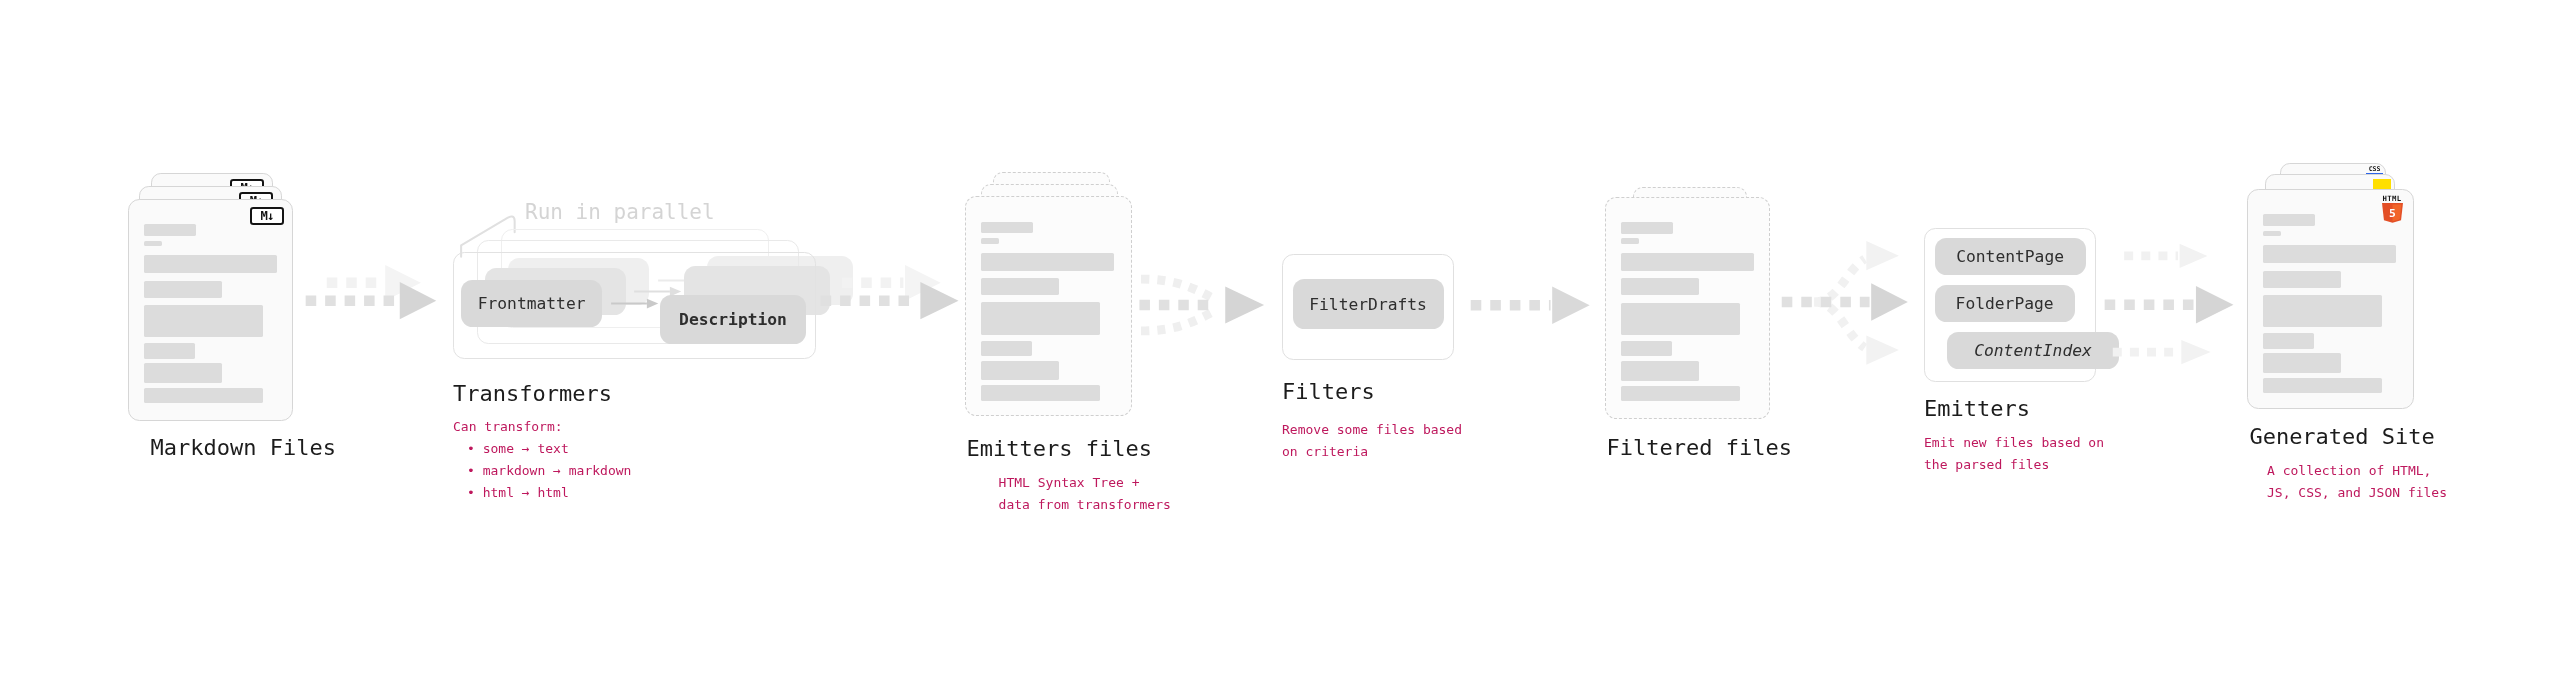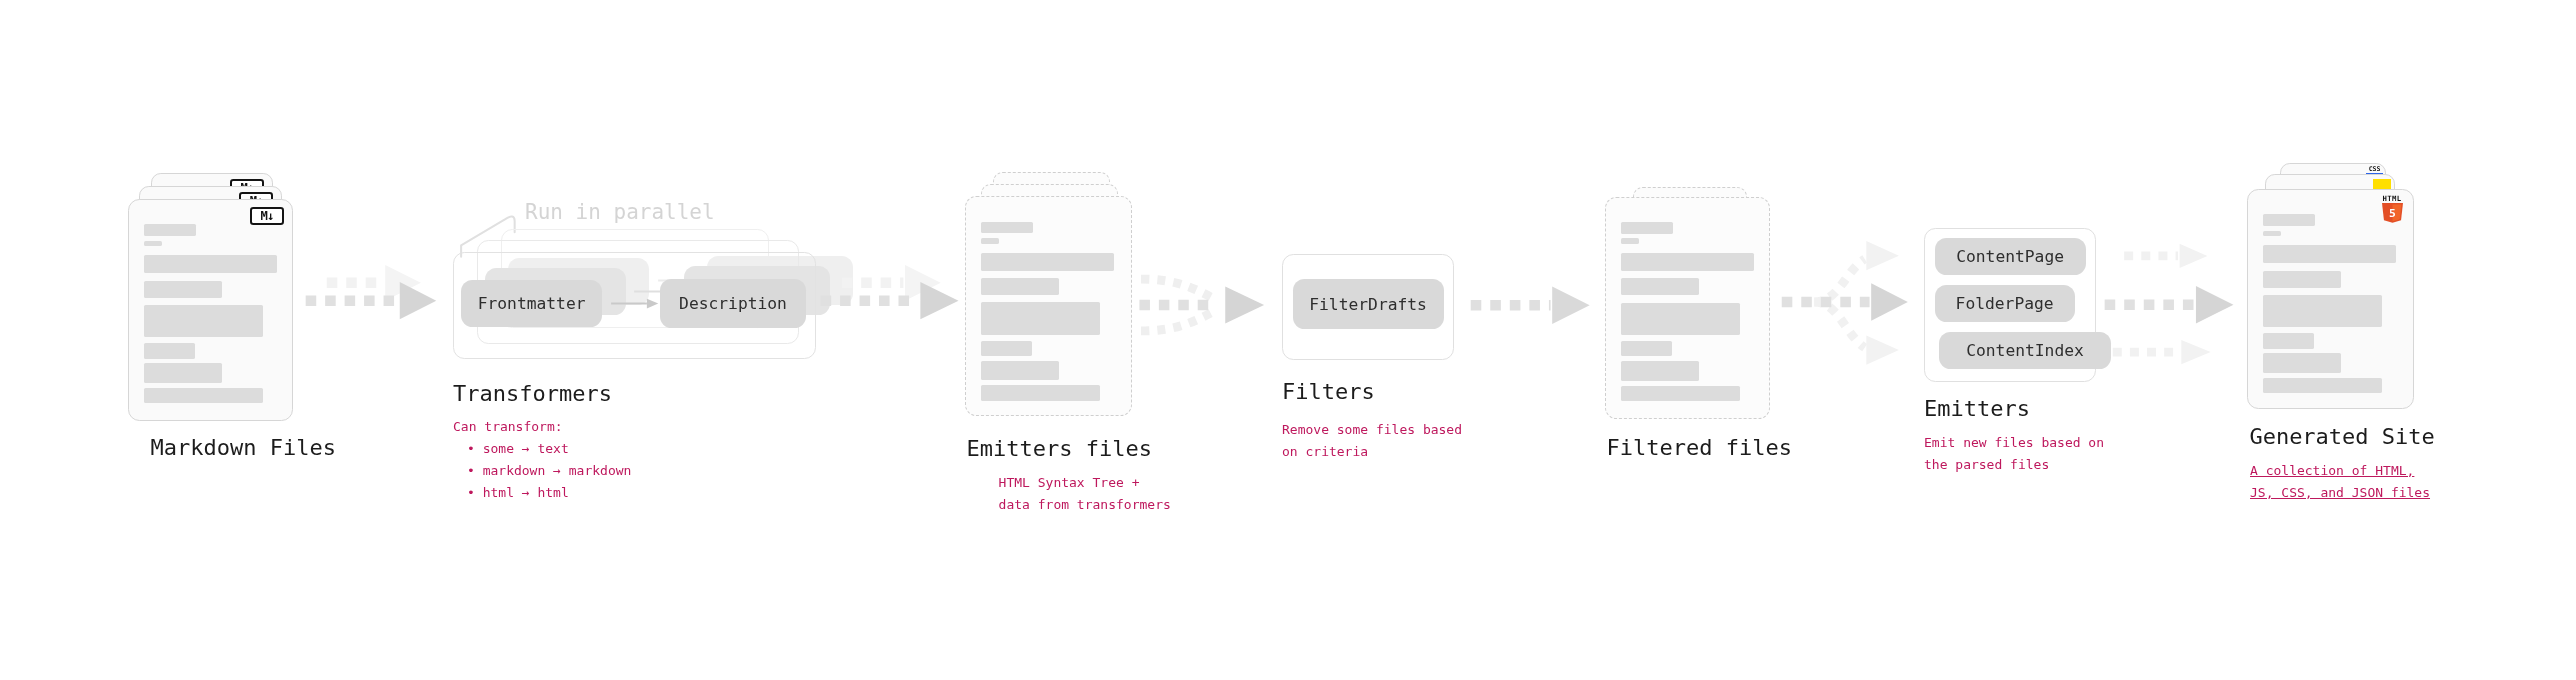--- a/index.html
+++ b/index.html
@@ -105,21 +105,21 @@
       <line x1="0" y1="8" x2="44" y2="8" stroke="#dfdfdf" stroke-width="2.5"></line>
         <polygon points="44,2 44,14 58,8" fill="#dfdfdf"></polygon>
     </svg>
 
     <div class="layerbox" style="left:0;top:53px;width:363px;height:107px;"></div>
     <div class="pill" style="left:8.1px;top:81px;width:141px;height:47px;">Frontmatter</div>
     <svg class="abs" style="left:158px;top:98px;" width="49" height="13" viewBox="0 0 60 16">
       <line x1="0" y1="8" x2="44" y2="8" stroke="#c9c9c9" stroke-width="2.5"></line>
         <polygon points="44,2 44,14 58,8" fill="#c9c9c9"></polygon>
     </svg>
-    <div class="pill" style="left:207px;top:80px;width:146px;height:49px;">Description</div>
+    <div class="pill" style="left:207px;top:96px;width:146px;height:49px;font-weight:bold;">Description</div>
 
     <div class="title" style="left:0;top:183px;">Transformers</div>
     <div class="desc" style="left:0;top:217px;">Can transform:</div>
     <div class="desc" style="left:14px;top:239px;">• some → text</div>
     <div class="desc" style="left:14px;top:261px;">• markdown → markdown</div>
     <div class="desc" style="left:14px;top:283px;">• html → html</div>
   </div>
 
   <svg class="abs" style="left:819px;top:265px;" width="146" height="73" viewBox="0 0 180 90">
     <line x1="28" y1="22" x2="104" y2="22" stroke="#f2f2f2" stroke-width="13" stroke-dasharray="13 11"></line>
@@ -195,21 +195,21 @@
     <path d="M42,80 C72,80 80,120 104,136" fill="none" stroke="#f1f1f1" stroke-width="11" stroke-dasharray="10 10"></path>
     <polygon points="106,121 106,157 146,139" fill="#f2f2f2"></polygon>
     <line x1="2" y1="80" x2="110" y2="80" stroke="#e0e0e0" stroke-width="13" stroke-dasharray="13 11"></line>
     <polygon points="112,57 112,103 157,80" fill="#d5d5d5"></polygon>
   </svg>
 
   <div class="group" style="left:1924px;top:228px;width:309px;height:293px;">
     <div class="outerbox" style="left:0;top:0;width:172px;height:154px;"></div>
     <div class="pill" style="left:10.6px;top:9.8px;width:151px;height:37px;">ContentPage</div>
     <div class="pill" style="left:10.6px;top:57px;width:140px;height:37px;">FolderPage</div>
-    <div class="pill" style="left:15px;top:104px;width:172px;height:37px;">ContentIndex</div>
+    <div class="pill" style="left:23px;top:104px;width:172px;height:37px;font-style:italic;">ContentIndex</div>
     <div class="title" style="left:0;top:169px;">Emitters</div>
     <div class="desc" style="left:0;top:204px;">
       <div>Emit new files based on</div>
       <div>the parsed files</div>
     </div>
   </div>
 
   <svg class="abs" style="left:2103px;top:242px;" width="137" height="124" viewBox="0 0 168 152">
     <line x1="26" y1="17" x2="92" y2="17" stroke="#f1f1f1" stroke-width="11" stroke-dasharray="11 10"></line>
     <polygon points="94,2 94,32 128,17" fill="#f2f2f2"></polygon>
@@ -243,20 +243,20 @@
           <div></div>
           <div></div>
           <div></div>
           <div></div>
           <div></div>
           <div></div>
           <div></div>
       </div>
     </div>
     <div class="title" style="left:2.4px;top:262px;">Generated Site</div>
-    <div class="desc" style="left:3px;top:297px;text-decoration:underline;">
+    <div class="desc" style="left:20px;top:297px;">
       <div>A collection of HTML,</div>
       <div>JS, CSS, and JSON files</div>
     </div>
   </div>
 
 </div>
 
 
 </body></html>

